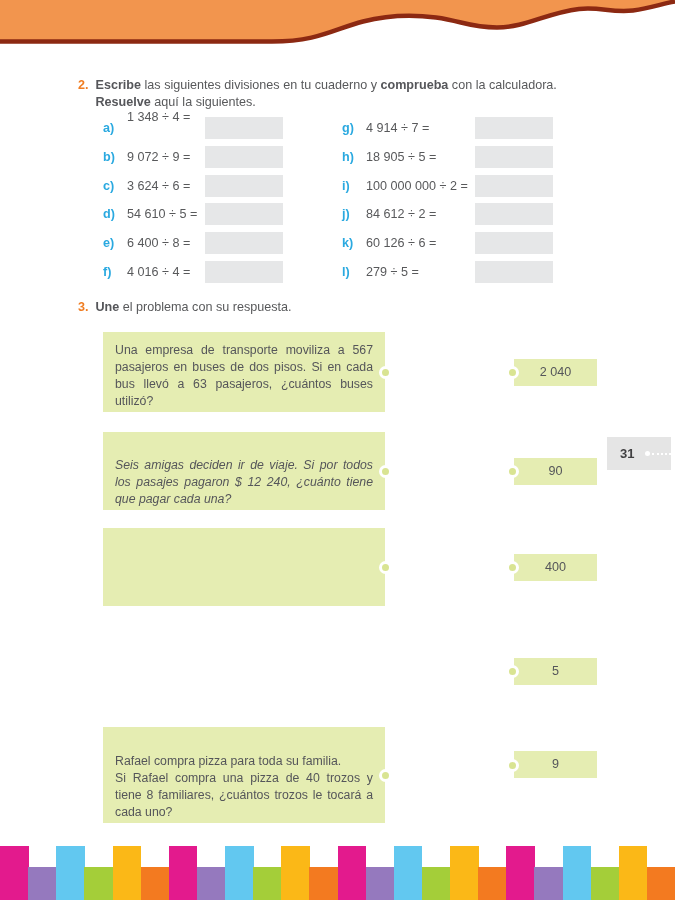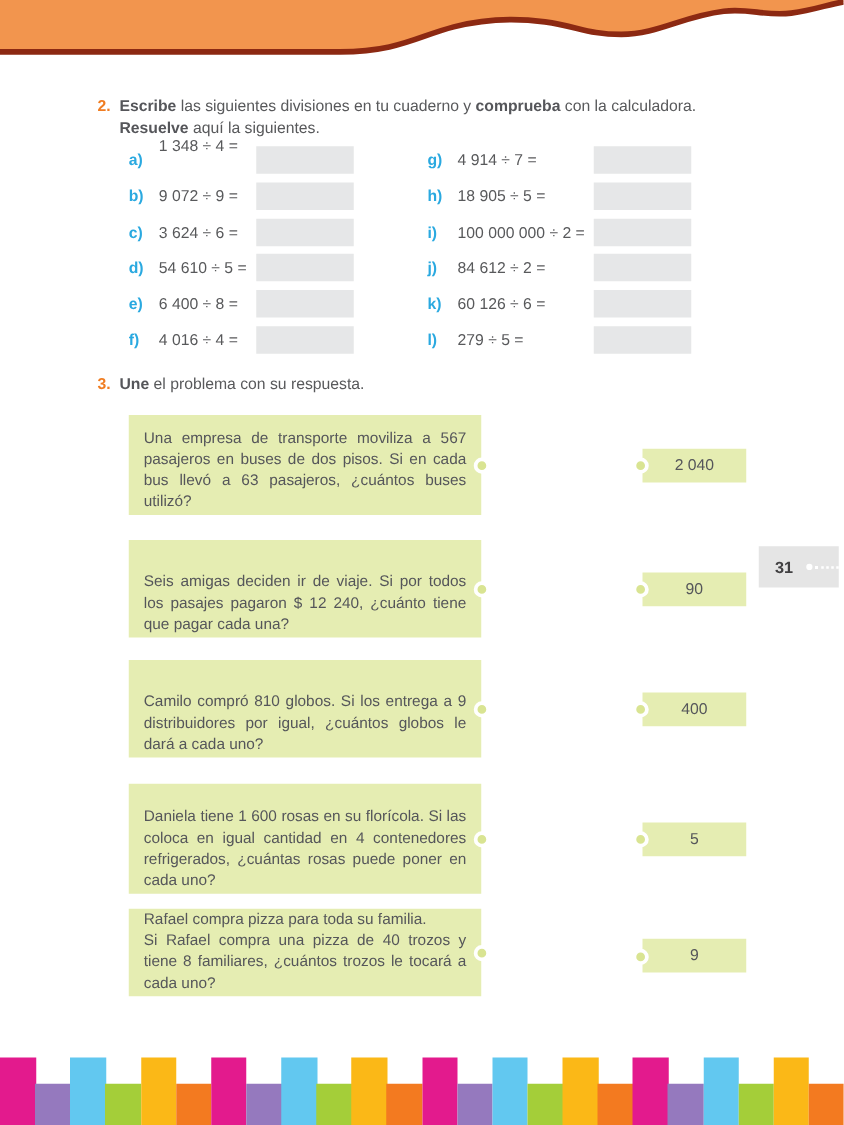--- a/index.html
+++ b/index.html
@@ -100,42 +100,37 @@
 
   <div id="problems-area">
       <div class="prob-row" style="top: 332px; height: 80px;">
         <div class="prob-box" style="height: 80px;">
           <p>Una empresa de transporte moviliza a 567 pasajeros en buses de dos pisos. Si en cada bus llevó a 63 pasajeros, ¿cuántos buses utilizó?</p>
           <span class="conn-dot prob-dot"></span>
         </div>
         <div class="ans-box" style="top: 26.5px;">2&nbsp;040<span class="conn-dot ans-dot"></span></div>
       </div>
       <div class="prob-row" style="top: 432px; height: 78px;">
-        <div class="prob-box" style="height: 78px;">
+        <div class="prob-box" style="height: 78px; font-style: italic;">
           <p>Seis amigas deciden ir de viaje. Si por todos los pasajes pagaron $&nbsp;12&nbsp;240, ¿cuánto tiene que pagar cada una?</p>
           <span class="conn-dot prob-dot"></span>
         </div>
         <div class="ans-box" style="top: 25.5px;">90<span class="conn-dot ans-dot"></span></div>
       </div>
       <div class="prob-row" style="top: 528px; height: 78px;">
         <div class="prob-box" style="height: 78px;">
-          <p>Camilo compró 810 globos. Si los entrega a 9 distribuidores por igual, ¿cuántos globos le dará a cada uno?</p>
           <span class="conn-dot prob-dot"></span>
         </div>
         <div class="ans-box" style="top: 25.5px;">400<span class="conn-dot ans-dot"></span></div>
       </div>
       <div class="prob-row" style="top: 627px; height: 88px;">
-        <div class="prob-box" style="height: 88px;">
-          <p>Daniela tiene 1&nbsp;600 rosas en su florícola. Si las coloca en igual cantidad en 4 contenedores refrigerados, ¿cuántas rosas puede poner en cada uno?</p>
-          <span class="conn-dot prob-dot"></span>
-        </div>
         <div class="ans-box" style="top: 30.5px;">5<span class="conn-dot ans-dot"></span></div>
       </div>
       <div class="prob-row" style="top: 727px; height: 75px;">
-        <div class="prob-box" style="height: 70px;">
+        <div class="prob-box" style="height: 96px;">
           <p>Rafael compra pizza para toda su familia.</p>
           <p>Si Rafael compra una pizza de 40 trozos y tiene 8 familiares, ¿cuántos trozos le tocará a cada uno?</p>
           <span class="conn-dot prob-dot"></span>
         </div>
         <div class="ans-box" style="top: 24px;">9<span class="conn-dot ans-dot"></span></div>
       </div>
     </div>
 
   <div id="page-tab">
     <span class="tab-label">31</span>

